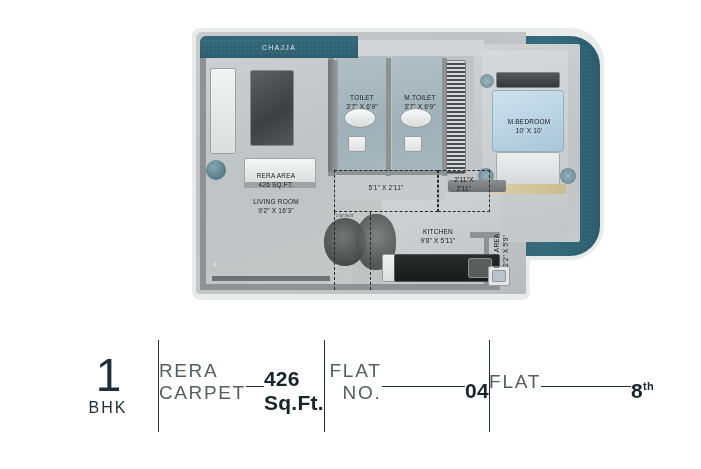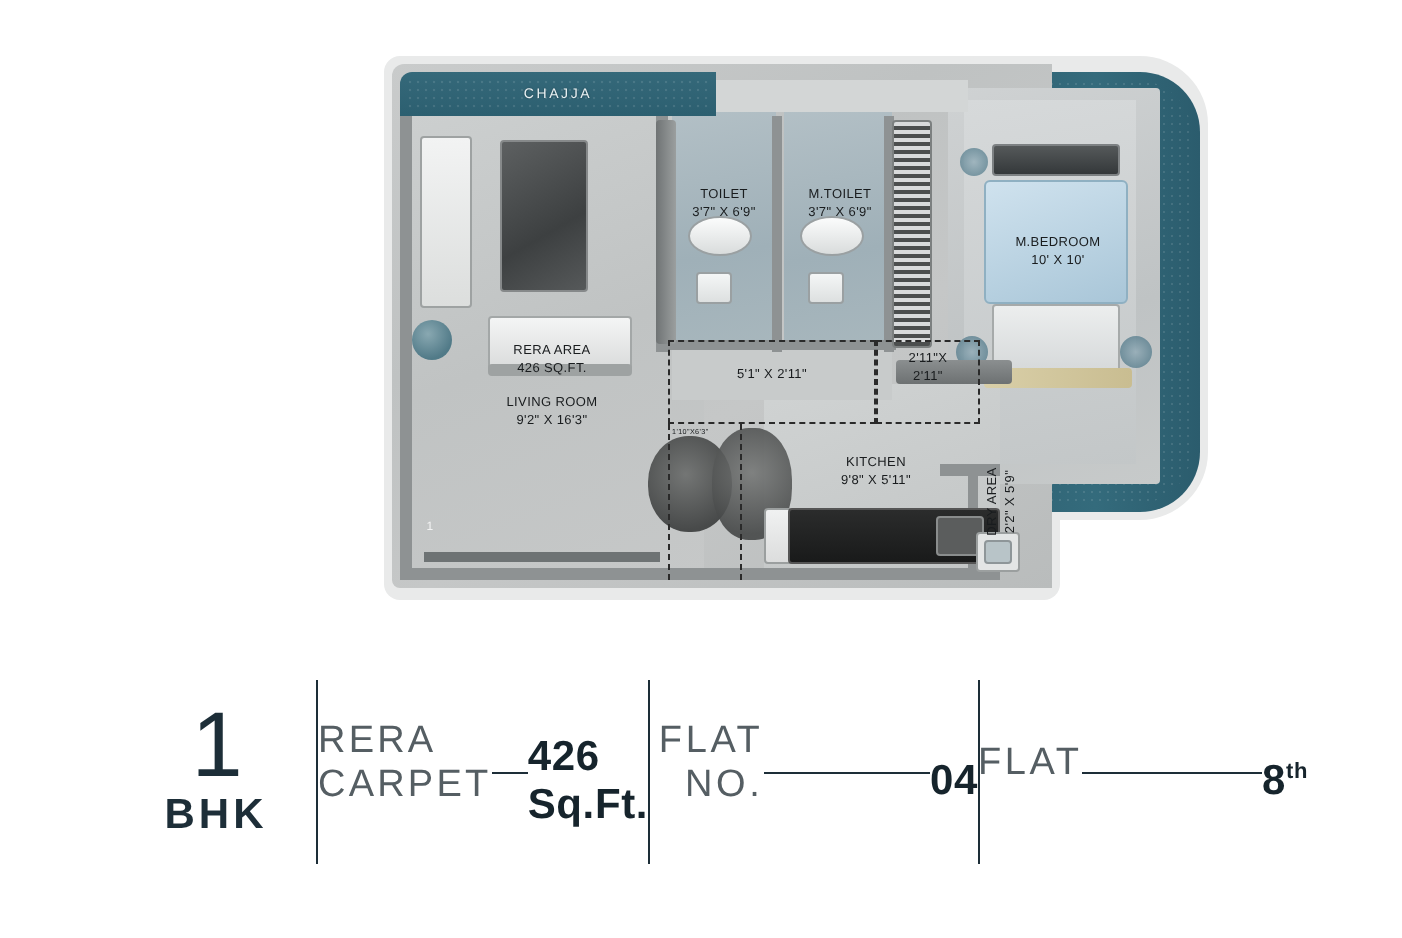--- a/index.html
+++ b/index.html
@@ -171,21 +171,21 @@
   .l-dimtiny { left:140px;  top:182px; width:44px; font-size:3.6px; text-align:left; }
   .l-dry     { left:278px;  top:210px; width:56px; }
   .l-marker  { left:14px;   top:228px; width:10px; color:#f2f3f3; font-size:6px; }
 
   
   #info { position:absolute; left:58px; top:338px; width:596px; height:96px;
           display:flex; align-items:stretch; }
   .bhk-cell { width:100px; display:flex; flex-direction:column;
               align-items:center; justify-content:center; color:#1d2e38; }
   .bhk-num { font-size:46px; line-height:.9; font-weight:300; letter-spacing:-1px; }
-  .bhk-txt { font-size:21px; letter-spacing:2px; font-weight:700; margin-top:2px; }
+  .bhk-txt { font-size:16px; letter-spacing:2px; font-weight:400; margin-top:2px; }
   .vdiv { width:1px; background:#1d2e38; margin:2px 0; }
   .cols { flex:1; display:flex; }
   .col { flex:1; display:flex; flex-direction:row;
          align-items:center; justify-content:center; position:relative; }
   .col + .col::before {
     content:""; position:absolute; left:0; top:2px; bottom:2px; width:1px;
     background:#1d2e38;
   }
   .col-head { font-size:19px; color:#555e63; letter-spacing:1.6px;
               font-weight:300; padding-bottom:8px; }

